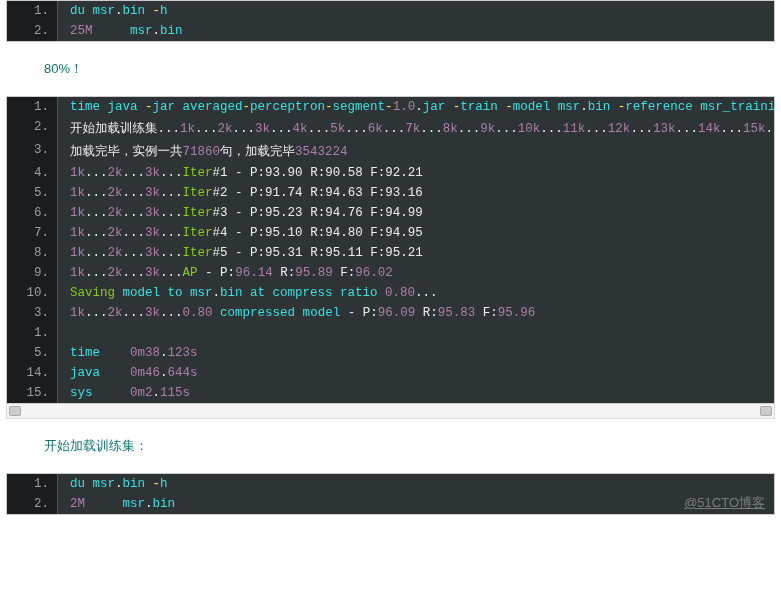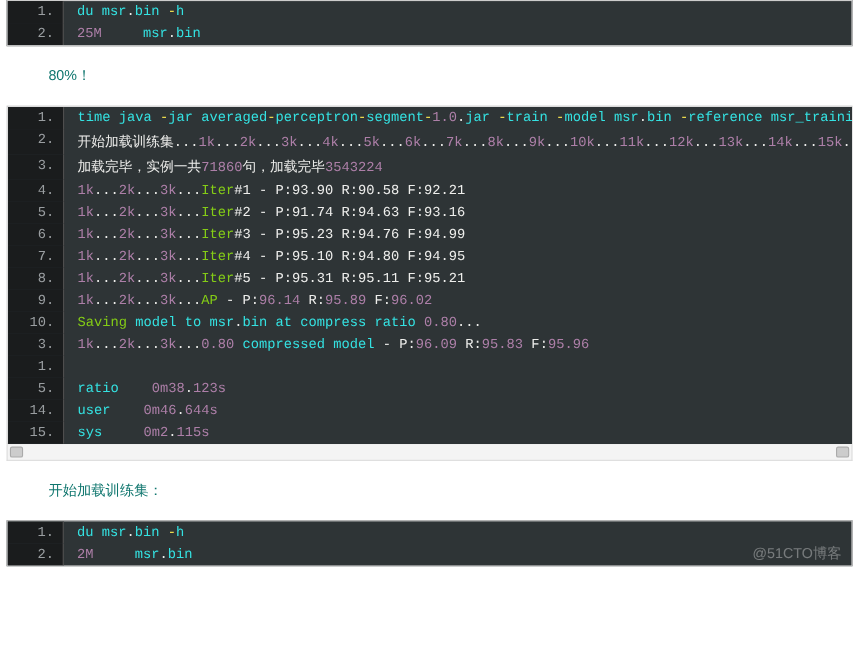--- a/index.html
+++ b/index.html
@@ -70,20 +70,21 @@
     border: 1px solid #aaa;
     border-radius: 2px;
   }
   .watermark {
     position: absolute;
     right: 10px;
     bottom: 3px;
     color: rgba(255,255,255,0.35);
     font-size: 13px;
     pointer-events: none;
+    text-decoration: underline;
   }
   .block-wrap { position: relative; margin: 0 6px; }
 </style>
 </head>
 <body>
 
 <div class="block-wrap">
   <div class="codeblock">
     <table>
         <tbody id="tb1">
@@ -149,25 +150,25 @@
           <tr>
             <td class="ln">3.</td>
             <td class="code"><span class="c-purple">1k</span><span class="c-white">...</span><span class="c-purple">2k</span><span class="c-white">...</span><span class="c-purple">3k</span><span class="c-white">...</span><span class="c-purple">0.80</span><span class="c-cyan"> compressed model </span><span class="c-white">- P:</span><span class="c-purple">96.09</span><span class="c-white"> R:</span><span class="c-purple">95.83</span><span class="c-white"> F:</span><span class="c-purple">95.96</span></td>
           </tr>
           <tr>
             <td class="ln">1.</td>
             <td class="code"><span class="c-white"> </span></td>
           </tr>
           <tr>
             <td class="ln">5.</td>
-            <td class="code"><span class="c-cyan">ratio    </span><span class="c-purple">0m38</span><span class="c-white">.</span><span class="c-purple">123s</span></td>
+            <td class="code"><span class="c-cyan">time    </span><span class="c-purple">0m38</span><span class="c-white">.</span><span class="c-purple">123s</span></td>
           </tr>
           <tr>
             <td class="ln">14.</td>
-            <td class="code"><span class="c-cyan">user    </span><span class="c-purple">0m46</span><span class="c-white">.</span><span class="c-purple">644s</span></td>
+            <td class="code"><span class="c-cyan">java    </span><span class="c-purple">0m46</span><span class="c-white">.</span><span class="c-purple">644s</span></td>
           </tr>
           <tr>
             <td class="ln">15.</td>
             <td class="code"><span class="c-cyan">sys     </span><span class="c-purple">0m2</span><span class="c-white">.</span><span class="c-purple">115s</span></td>
           </tr>
         </tbody>
       </table>
   </div>
   <div class="scrollbar-fake"></div>
 </div>

